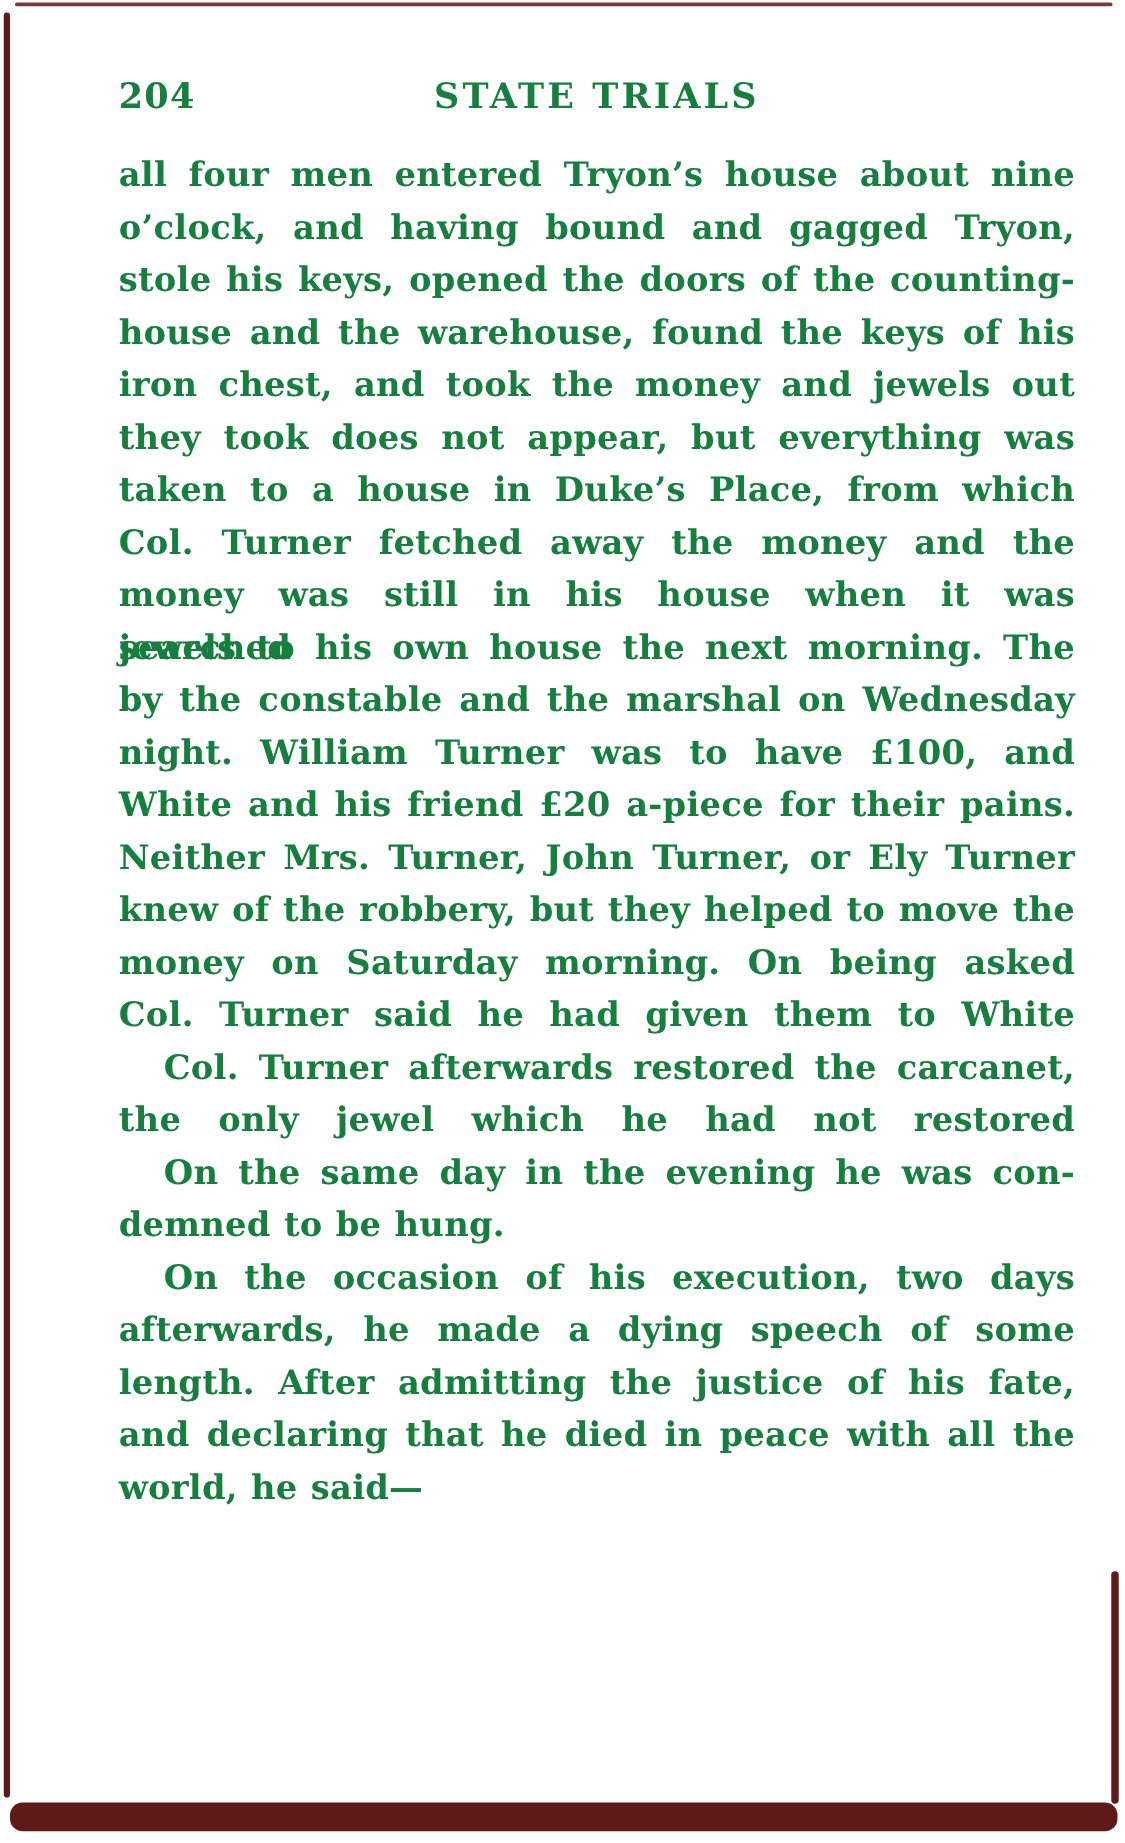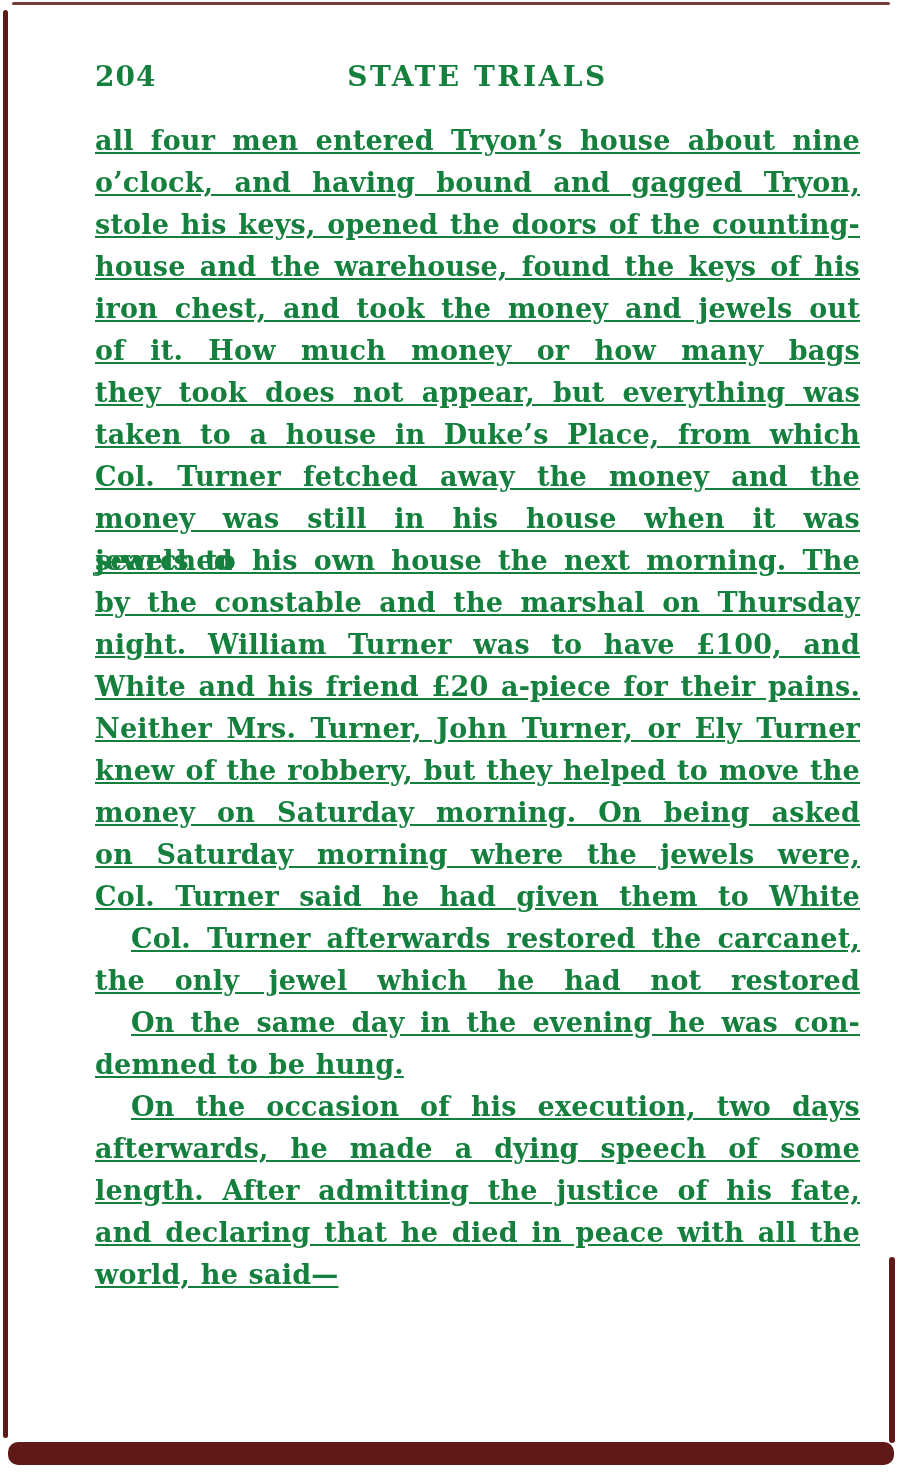--- a/index.html
+++ b/index.html
@@ -32,21 +32,20 @@
     text-align: center;
     font-size: 28px;
     letter-spacing: 2.5px;
   }
   .body-text {
     margin: 24px 60px 0 75px;
     font-size: 27px;
     line-height: 42px;
     letter-spacing: 0.2px;
     word-spacing: 1px;
-    text-decoration: underline;
   }
   .line {
     height: 42px;
     text-align: justify;
     text-align-last: justify;
   }
   .line.end { text-align-last: left; }
   .line.indent { text-indent: 36px; }
   
   .scan-edge { position: absolute; }
@@ -64,33 +63,31 @@
     <span class="pagenum">204</span>
     <div class="title">STATE TRIALS</div>
   </div>
 
   <div class="body-text">
     <div class="line">all four men entered Tryon’s house about nine</div>
     <div class="line">o’clock, and having bound and gagged Tryon,</div>
     <div class="line">stole his keys, opened the doors of the counting-</div>
     <div class="line">house and the warehouse, found the keys of his</div>
     <div class="line">iron chest, and took the money and jewels out</div>
-    <div class="line">of it.  How much money or how many bags</div>
     <div class="line">they took does not appear, but everything was</div>
     <div class="line">taken to a house in Duke’s Place, from which</div>
     <div class="line">Col. Turner fetched away the money and the</div>
     <div class="line">money was still in his house when it was searched</div>
     <div class="line">jewels to his own house the next morning.  The</div>
-    <div class="line">by the constable and the marshal on Thursday</div>
+    <div class="line">by the constable and the marshal on Wednesday</div>
     <div class="line">night.  William Turner was to have £100, and</div>
     <div class="line">White and his friend £20 a-piece for their pains.</div>
     <div class="line">Neither Mrs. Turner, John Turner, or Ely Turner</div>
     <div class="line">knew of the robbery, but they helped to move the</div>
     <div class="line">money on Saturday morning.  On being asked</div>
-    <div class="line">on Saturday morning where the jewels were,</div>
     <div class="line">Col. Turner said he had given them to White</div>
     <div class="line indent">Col. Turner afterwards restored the carcanet,</div>
     <div class="line">the only jewel which he had not restored</div>
     <div class="line indent">On the same day in the evening he was con-</div>
     <div class="line end">demned to be hung.</div>
     <div class="line indent">On the occasion of his execution, two days</div>
     <div class="line">afterwards, he made a dying speech of some</div>
     <div class="line">length.  After admitting the justice of his fate,</div>
     <div class="line">and declaring that he died in peace with all the</div>
     <div class="line end">world, he said—</div>

